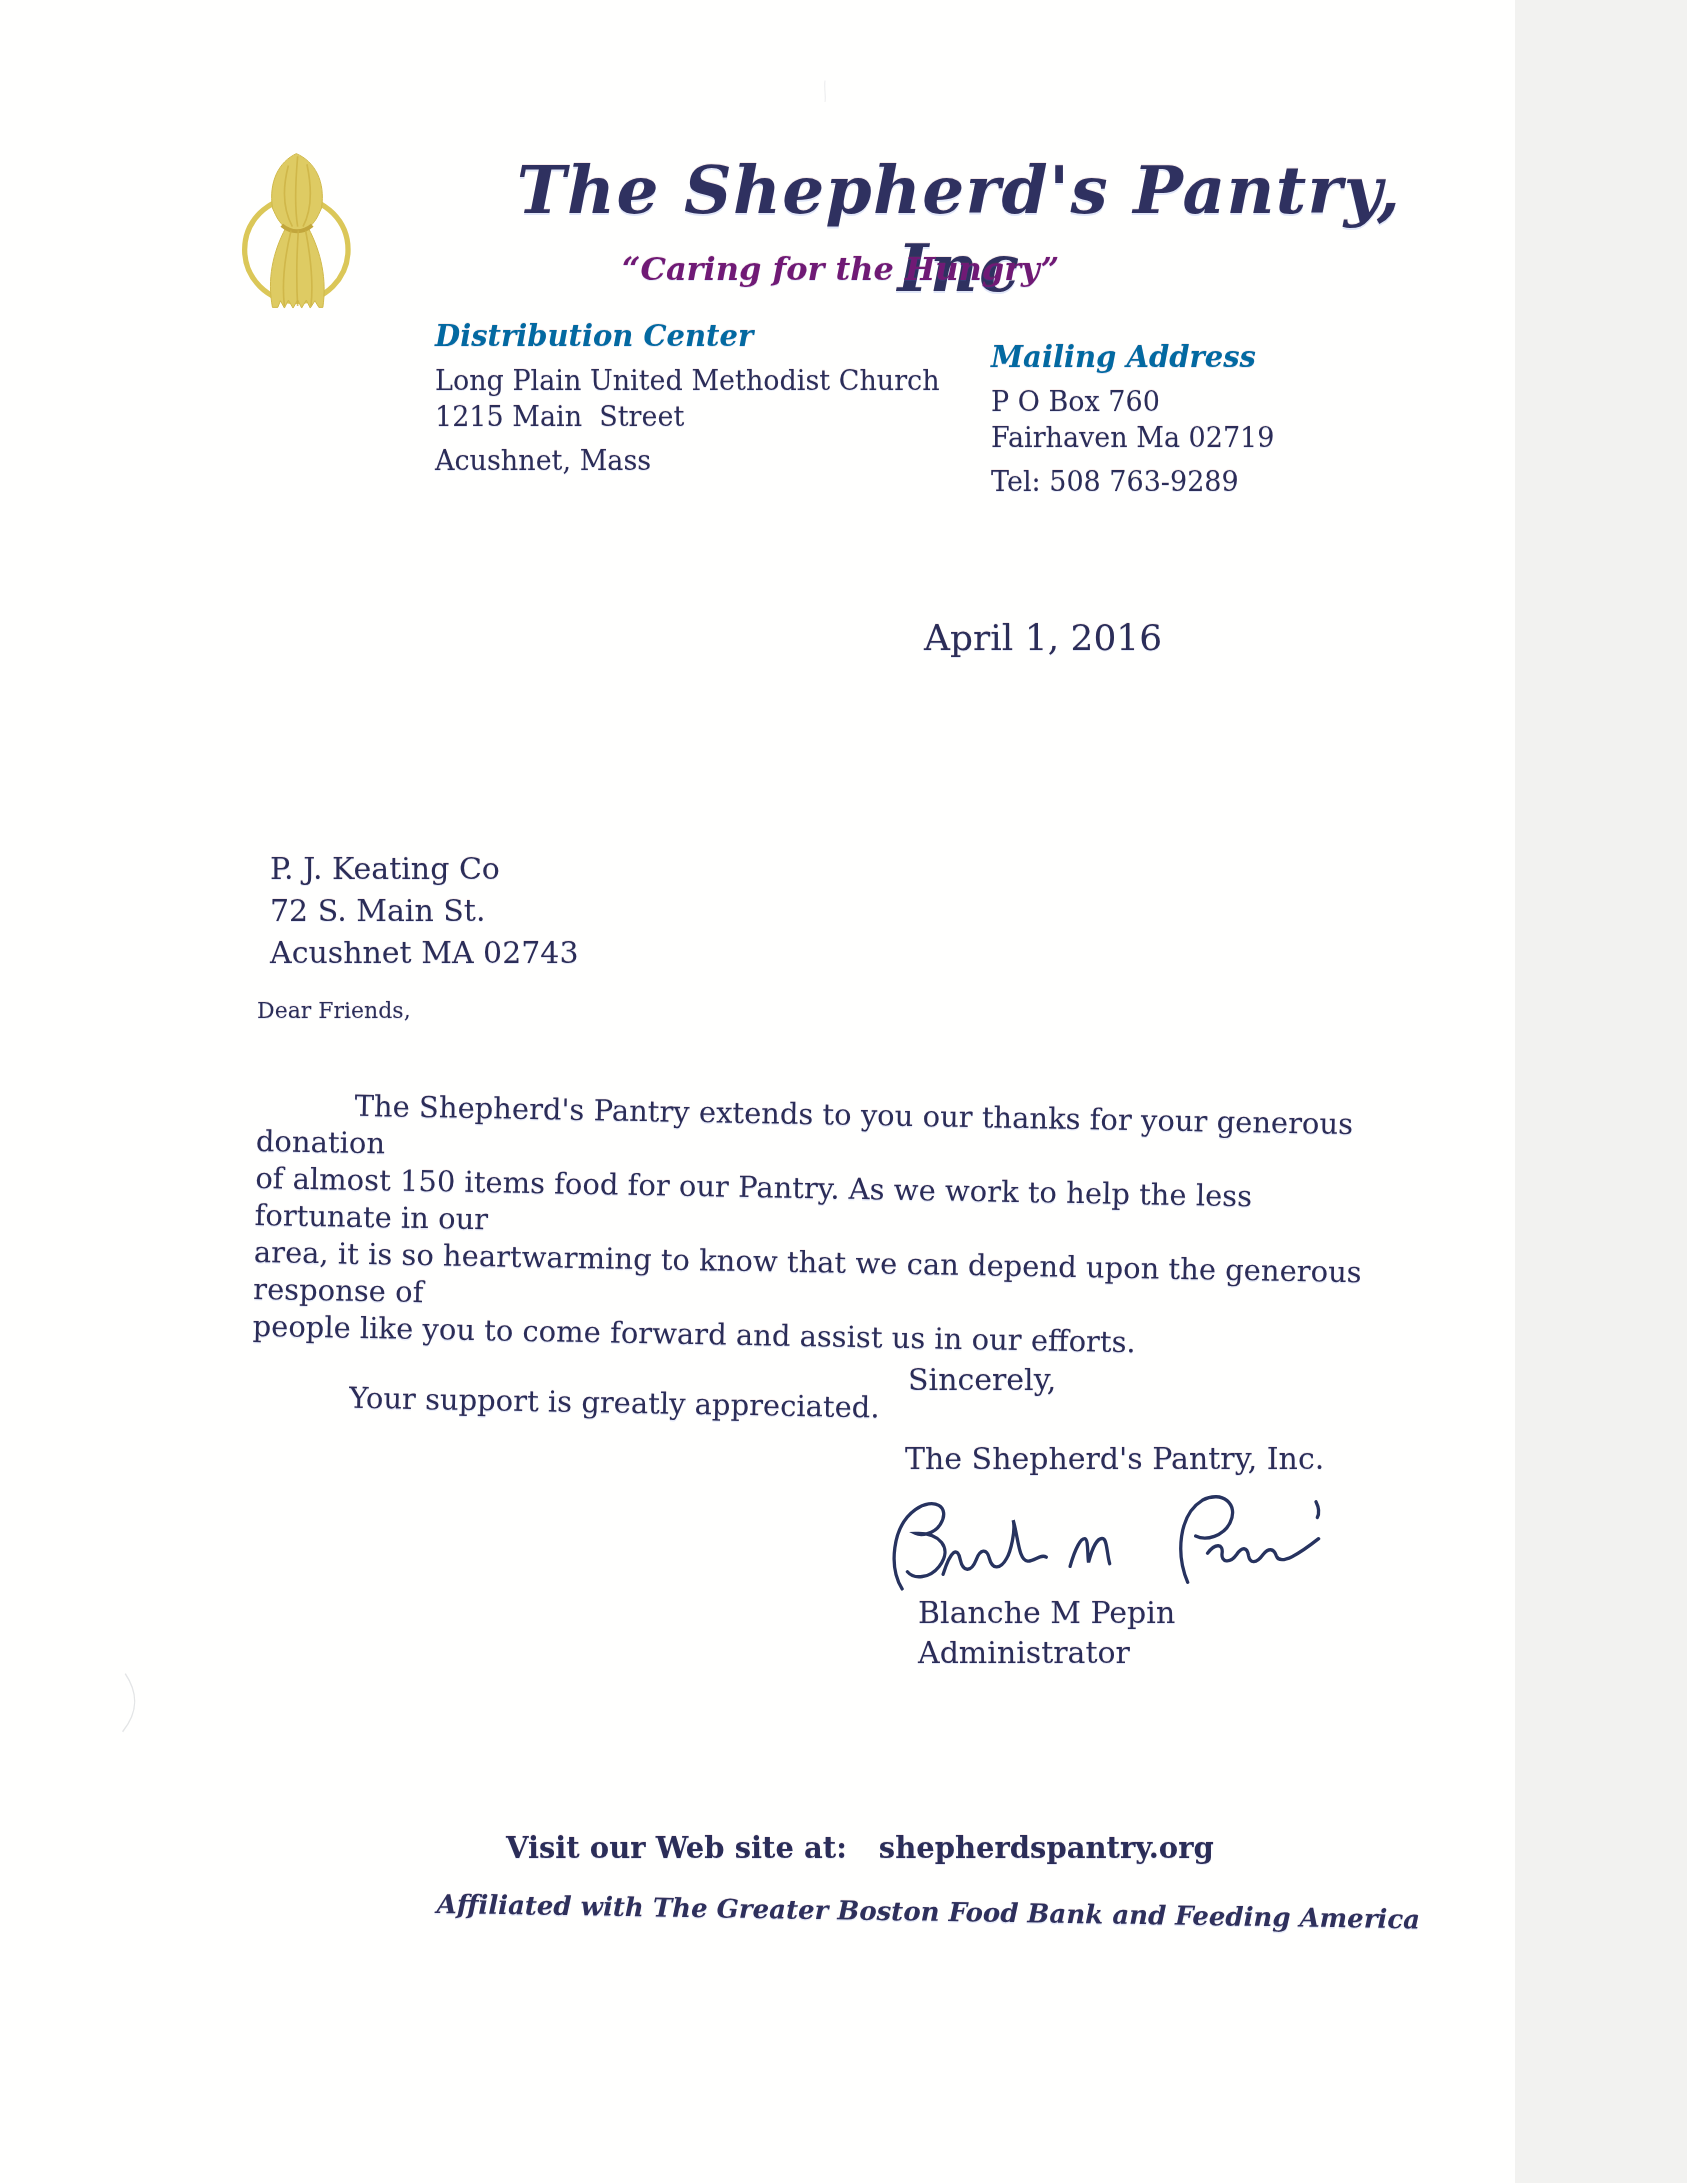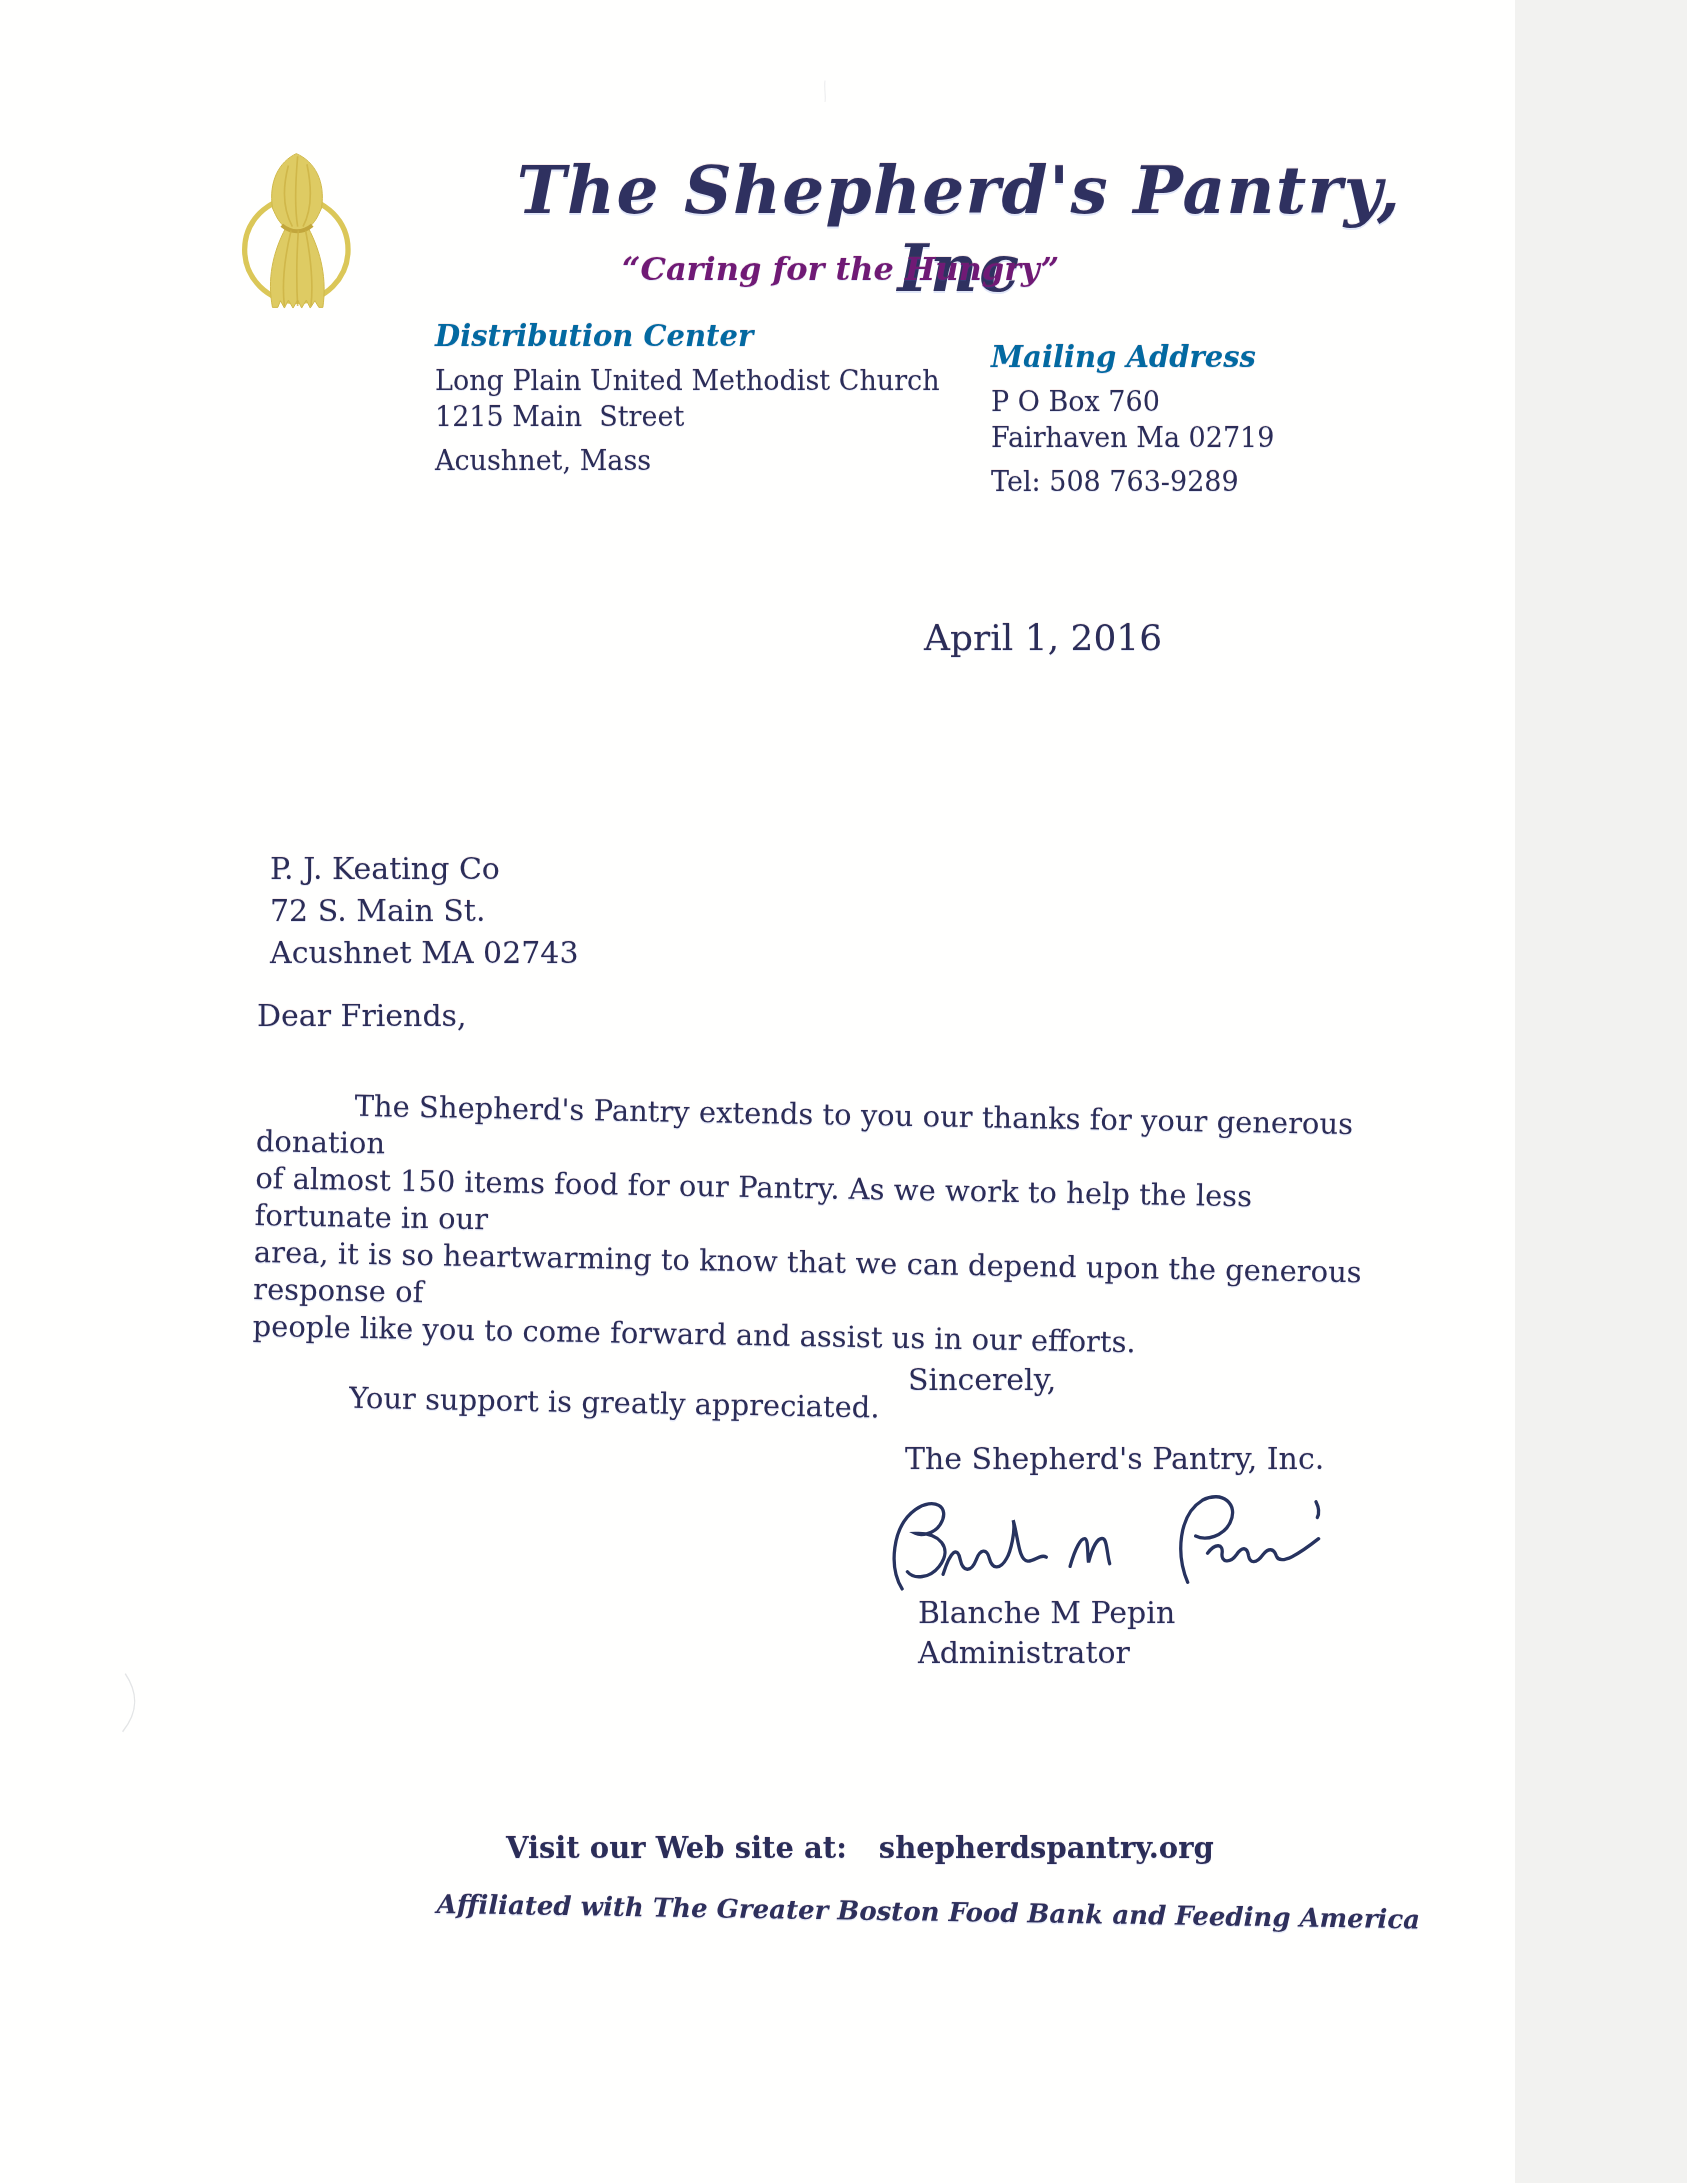--- a/index.html
+++ b/index.html
@@ -33,21 +33,21 @@
   
   .addr-col{font-size:27px;line-height:36px;}
   .addr-heading{font-size:29px;margin-bottom:9.3px;color:#0369a1;}
   .addr-line{white-space:pre;}
   .addr-gap{margin-top:8px;}
   .dist-col{left:435px;top:318px;}
   .mail-col{left:991px;top:329px;margin-top:10px;}
   
   .date-line{left:924px;top:617px;font-size:36px;}
   .recipient{left:270px;top:848px;font-size:30px;line-height:42px;}
-  .salutation{left:257px;top:998px;font-size:30px;}
+  .salutation{left:257px;top:998px;font-size:22px;}
   .body-block{
     left:257px;top:1086px;width:1125px;
     font-size:29px;line-height:37px;
     transform:rotate(1.05deg);transform-origin:0 0;
   }
   .body-line.indent{text-indent:98px;}
   .support-line{margin-top:33px;margin-left:98px;}
   .closing-sincerely{left:908px;top:1362px;font-size:30px;}
   .closing-org{left:905px;top:1441px;font-size:30px;}
   .sig-svg{left:877px;top:1475px;}

